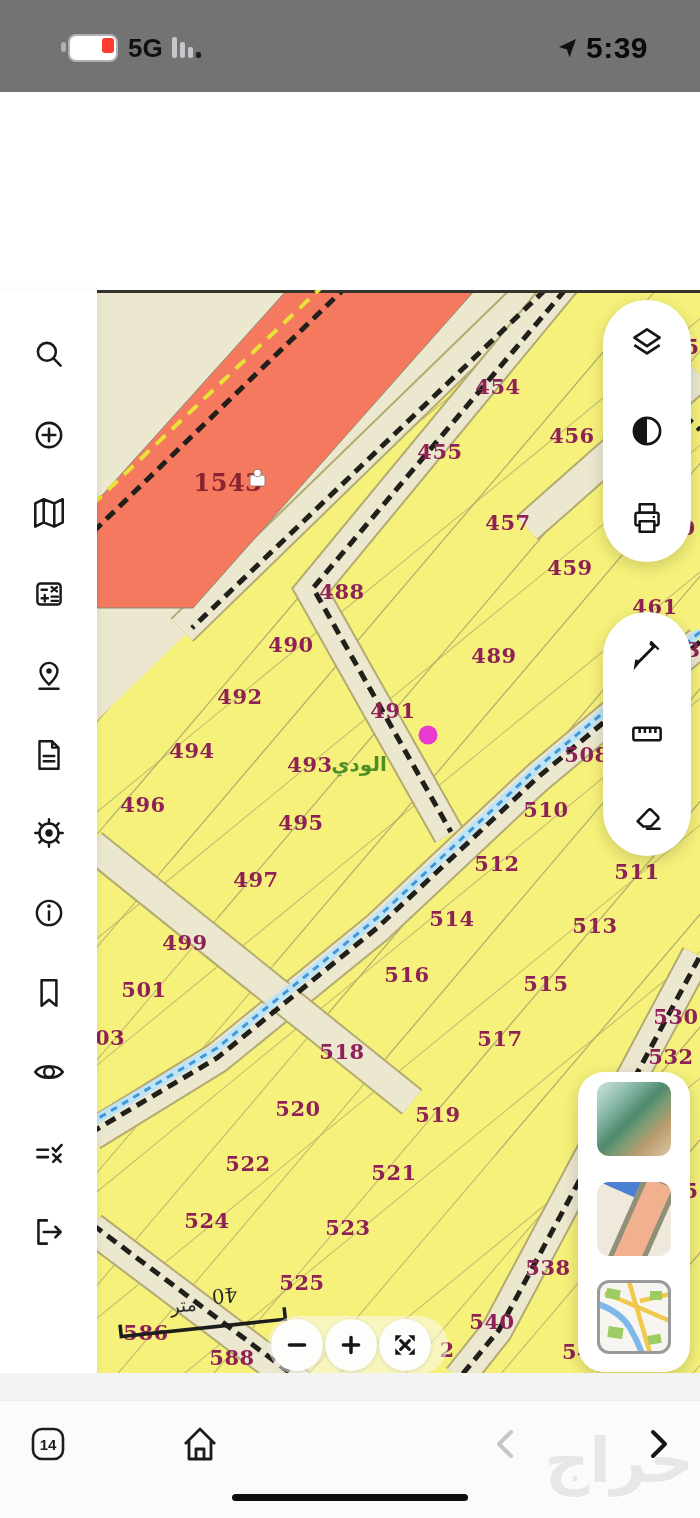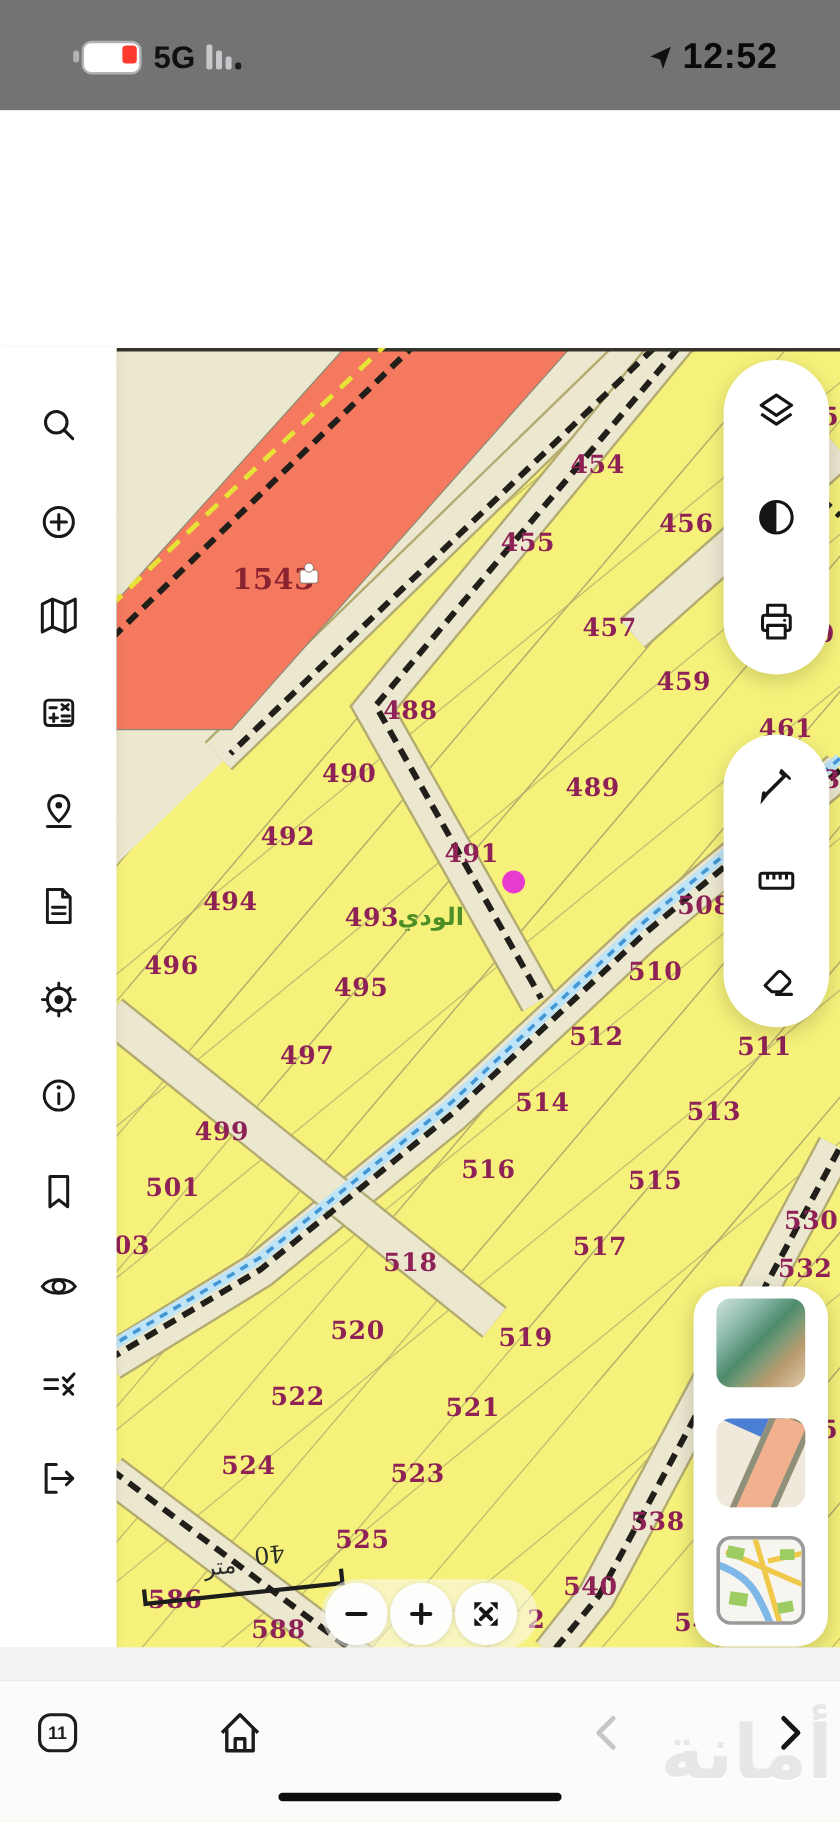--- a/index.html
+++ b/index.html
@@ -88,21 +88,21 @@
     <div class="sig-bar" style="left:8px;height:16px;"></div>
     <div class="sig-bar" style="left:16px;height:11px;"></div>
     <div class="sig-bar" style="left:24px;height:6px;background:#1c1c1e;"></div>
   </div>
   <div class="abs" id="loc-time">
     <span>
       <svg width="24" height="24" viewBox="0 0 24 24">
           <path d="M21,3 L4,11 l8,2.5 2.5,8 Z" fill="#111"></path>
         </svg>
     </span>
-    <span id="clock">12:52</span>
+    <span id="clock">5:39</span>
   </div>
 </div>
 
 <div class="abs" id="url-bar">
   <div class="abs" id="menu-dots">•••</div>
   <div class="abs" id="url-pill">
     <span style="margin-left:36px">
       <svg width="36" height="40" viewBox="0 0 36 40" fill="none" stroke="#141414" stroke-width="2.6" stroke-linejoin="round" stroke-linecap="round">
         <rect x="8" y="15" width="20" height="20" rx="2"></rect>
           <path d="M18,24 V4 M12,9 L18,3 L24,9"></path>
@@ -488,31 +488,31 @@
     </div>
   </div>
 </div>
 
 <div class="abs" id="bottom-strip"></div>
 <div class="abs" id="bottom-bar"></div>
 <div class="abs" id="tabs-btn">
   <svg width="40" height="40" viewBox="0 0 40 40" fill="none" stroke="#1d1d1f" stroke-width="2.6">
     <rect x="5" y="5" width="30" height="30" rx="9"></rect>
     </svg>
-  <div id="tabs-num">11</div>
+  <div id="tabs-num">14</div>
 </div>
 <div class="abs" id="home-btn">
   <svg width="44" height="44" viewBox="0 0 44 44" fill="none" stroke="#1b1b1d" stroke-width="2.8" stroke-linejoin="round">
     <path d="M7,22 L22,7 37,22 M11,19 V37 H33 V19 M18,37 V27 H26 V37"></path>
     </svg>
 </div>
 <div class="abs" id="back-btn">
   <svg width="40" height="40" viewBox="0 0 40 40" fill="none" stroke="currentColor" stroke-width="4" stroke-linecap="round" stroke-linejoin="round">
     <path d="M25,8 L13,20 25,32"></path>
     </svg>
 </div>
 <div class="abs" id="fwd-btn">
   <svg width="40" height="40" viewBox="0 0 40 40" fill="none" stroke="currentColor" stroke-width="4" stroke-linecap="round" stroke-linejoin="round">
     <path d="M15,8 L27,20 15,32"></path>
     </svg>
 </div>
-<div class="abs ar" id="watermark">أمانة</div>
+<div class="abs ar" id="watermark">حراج</div>
 <div class="abs" id="home-indicator"></div>
 
 </body></html>

